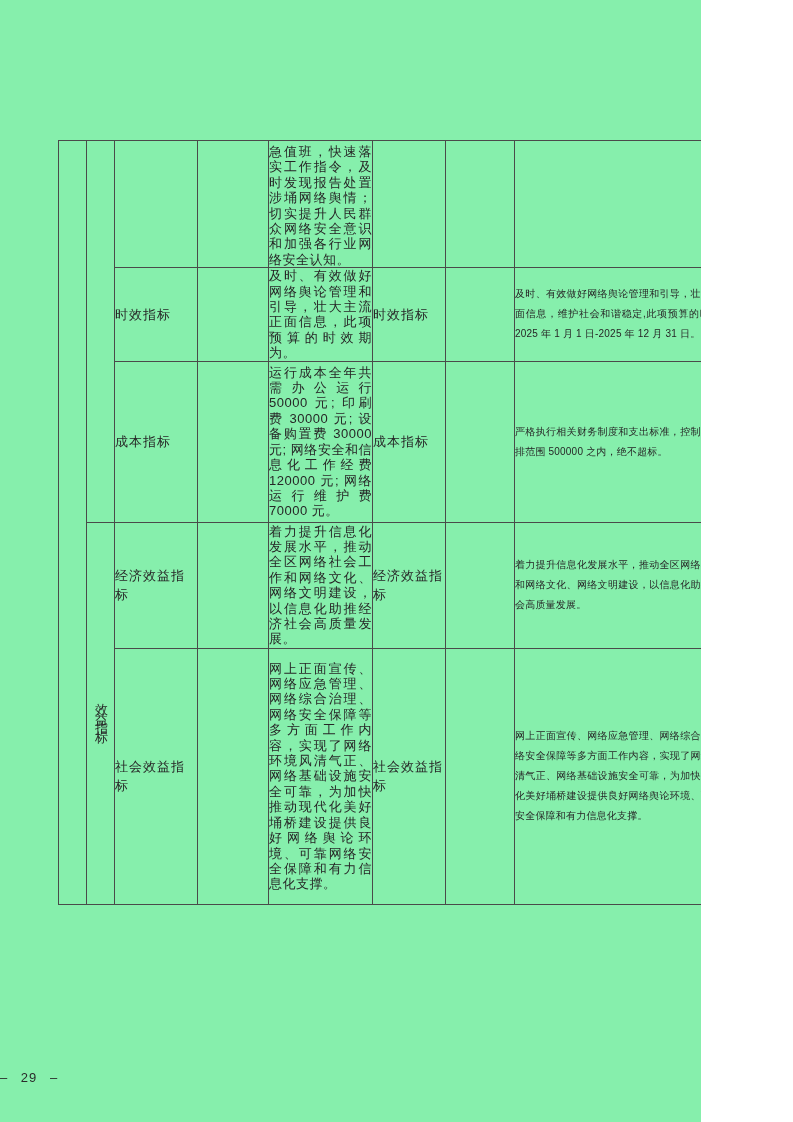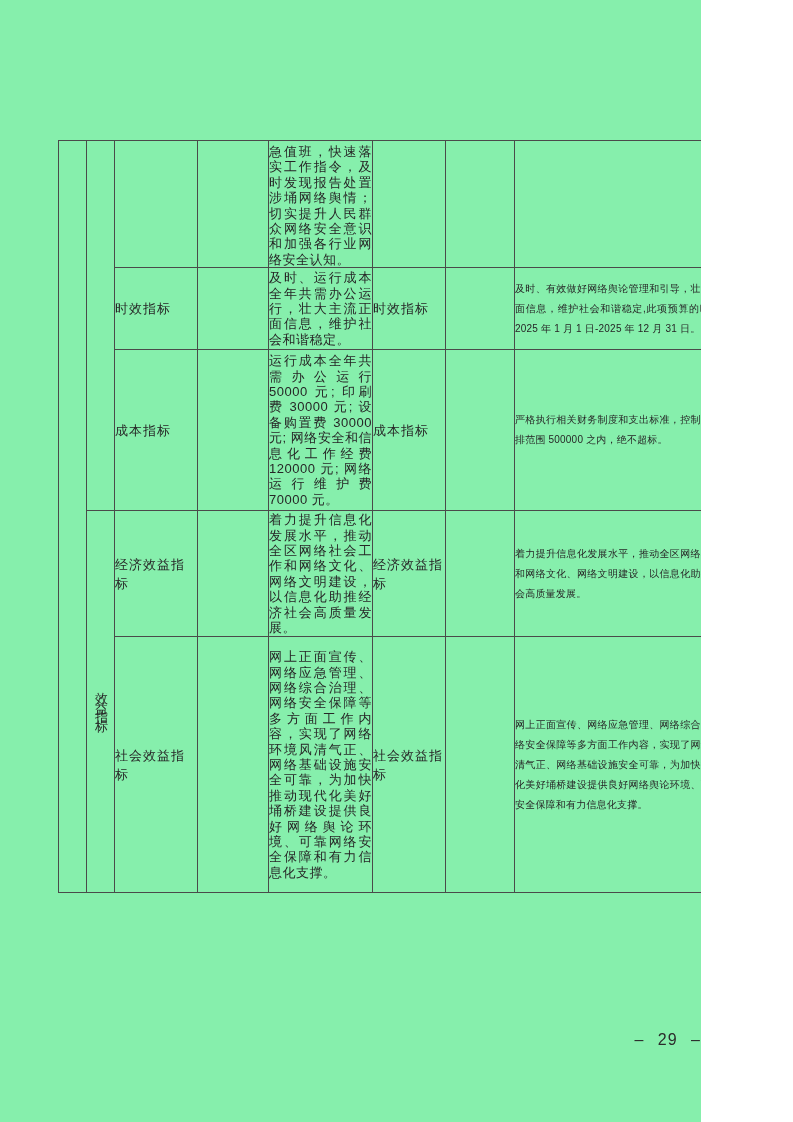--- a/index.html
+++ b/index.html
@@ -65,25 +65,25 @@
   .vertical-text {
     display: inline-block;
     writing-mode: vertical-rl;
     text-orientation: upright;
     font-size: 13px;
     letter-spacing: 9px;
     line-height: 28px;
   }
   .page-number {
     position: absolute;
-    top: 1031px;
+    top: 1070px;
     left: 0;
     width: 100%;
-    text-align: right;
-    font-size: 16px;
+    text-align: left;
+    font-size: 13px;
     letter-spacing: 1px;
     word-spacing: 8px;
     color: #2b2b2b;
   }
 </style>
 </head>
 <body>
 
 <div class="page">
 
@@ -106,21 +106,21 @@
         <td></td>
         <td class="val-left top"><span>急值班，快速落实工作指令，及时发现报告处置涉埇网络舆情；切实提升人民群众网络安全意识和加强各行业网络安全认知。</span></td>
         <td class="label-mid"></td>
         <td></td>
         <td class="val-right"></td>
       </tr>
 
       <tr style="height:82px">
         <td class="label-left"><span>时效指标</span></td>
         <td></td>
-        <td class="val-left"><span>及时、运行成本全年共需办公运行，壮大主流正面信息，维护社会和谐稳定。</span></td>
+        <td class="val-left"><span>及时、有效做好网络舆论管理和引导，壮大主流正面信息，此项预算的时效期为。</span></td>
         <td class="label-mid"><span>时效指标</span></td>
         <td></td>
         <td class="val-right"><span>及时、有效做好网络舆论管理和引导，壮大主流正面信息，维护社会和谐稳定,此项预算的时效期为 2025 年 1 月 1 日-2025 年 12 月 31 日。</span></td>
       </tr>
 
       <tr style="height:161px">
         <td class="label-left"><span>成本指标</span></td>
         <td></td>
         <td class="val-left"><span>运行成本全年共需办公运行 50000 元; 印刷费 30000 元; 设备购置费 30000 元; 网络安全和信息化工作经费 120000 元; 网络运行维护费 70000 元。</span></td>
         <td class="label-mid"><span>成本指标</span></td>

